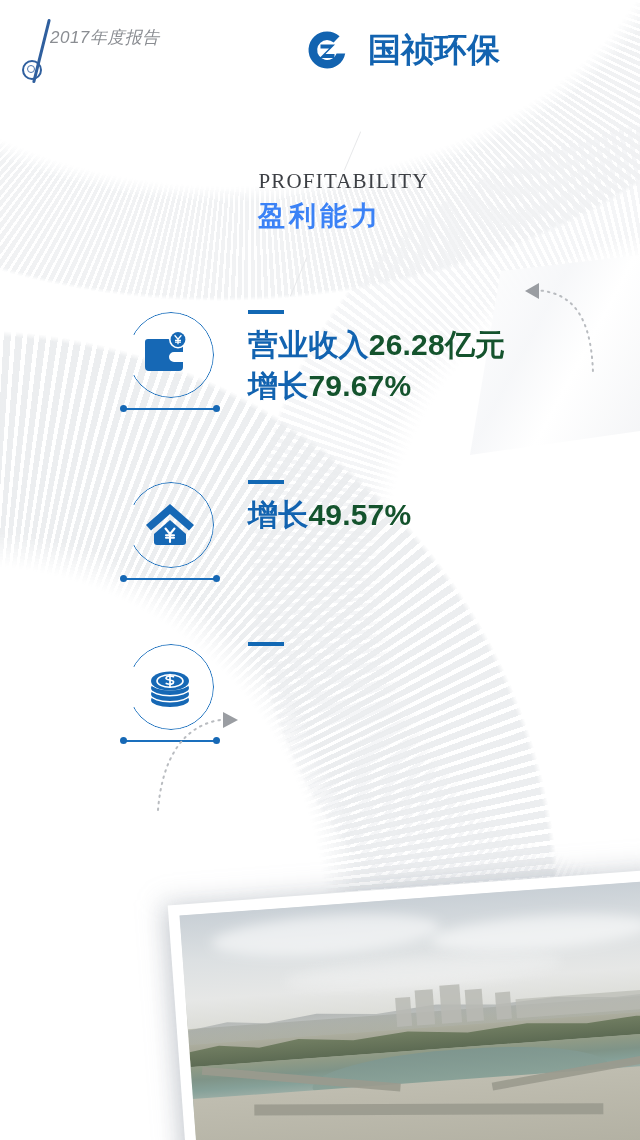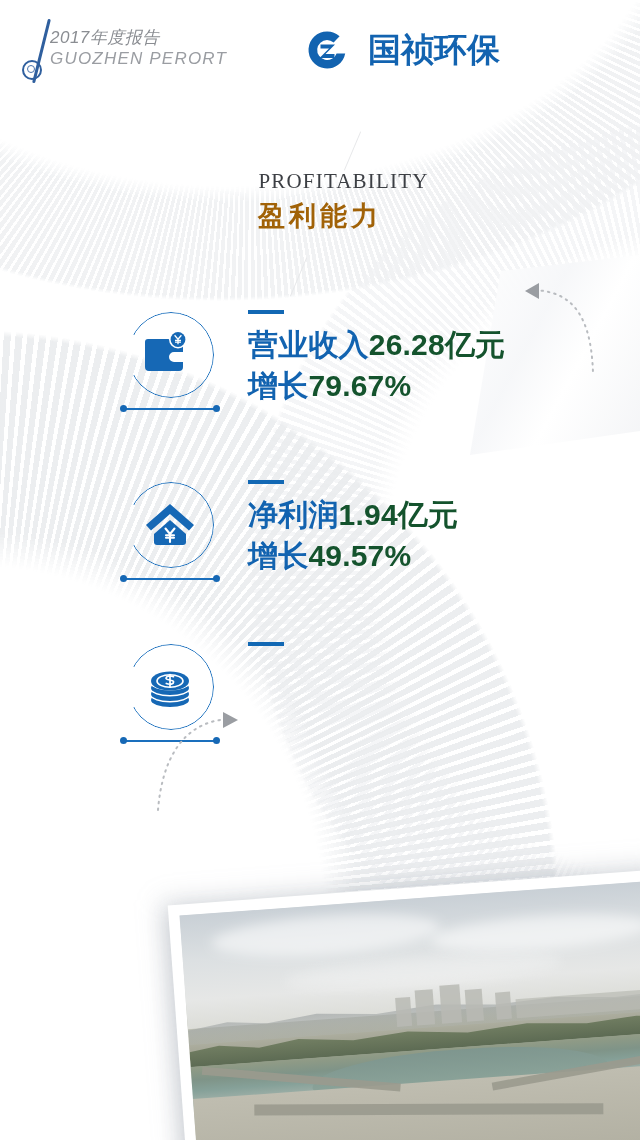--- a/index.html
+++ b/index.html
@@ -85,21 +85,21 @@
     line-height:42px;white-space:nowrap;
   }
 
   
   .section-title{position:absolute;left:0;top:168px;width:640px;text-align:center;}
   .sec-en{
     font-family:"Liberation Serif","DejaVu Serif",serif;
     font-size:21px;color:#3c3f44;letter-spacing:1.2px;line-height:26px;padding-left:47px;
   }
   .sec-cn{
-    font-size:27px;font-weight:bold;color:#a16207;letter-spacing:4px;
+    font-size:27px;font-weight:bold;color:#3b82f6;letter-spacing:4px;
     line-height:38px;margin-top:3px;
   }
   .tick{position:absolute;width:1px;height:42px;background:#e7e8ea;transform:rotate(23deg);}
   .tick-top{left:352px;top:-38px;}
   .tick-bot{left:298px;top:88px;}
 
   
   .metric{position:absolute;left:0;width:640px;height:120px;}
   .m1{top:312px;}
   .m2{top:482px;}
@@ -182,21 +182,20 @@
     <div class="paper-sheet"></div>
   </div>
 
   <div class="header">
     <div class="hdr-mark">
       <div class="hdr-slash"></div>
       <div class="hdr-ring"></div>
     </div>
     <div class="hdr-titles">
       <div class="hdr-cn">2017年度报告</div>
-      <div class="hdr-en">GUOZHEN PERORT</div>
     </div>
 
     <div class="logo">
       <span class="logo-mark">
         <svg viewBox="0 0 42 42" width="42" height="42" aria-hidden="true">
           <path d="M21 2.5 A18.5 18.5 0 1 0 39.2 24.4 L30.6 24.4 A10 10 0 1 1 21 11 A10 10 0 0 1 27.6 13.5 L33.6 7.3 A18.4 18.4 0 0 0 21 2.5 Z" fill="#1263b0"></path>
           <path d="M14.5 15.5 L29 15.5 L19.5 25 L28.5 25 L28.5 29 L13.5 29 L23 19.6 L14.5 19.6 Z" fill="#1263b0"></path>
         </svg>
       </span>
       <span class="logo-cn">国祯环保</span>
@@ -251,23 +250,20 @@
         </svg>
       </div>
       <div class="icon-base">
         <div class="ln"></div>
           <div class="dotl"></div>
           <div class="dotr"></div>
       </div>
     </div>
     <div class="m-text">
       <div class="m-dash"></div>
-      <div class="m-line">
-        <span class="c-blue">净利润</span><span class="c-green">1.94亿元</span>
-      </div>
       <div class="m-line">
         <span class="c-blue">增长</span><span class="c-green">49.57%</span>
       </div>
     </div>
   </div>
 
   <div class="metric m3">
     <div class="icon-wrap">
       <div class="icon-ring2"></div>
       <div class="icon-glyph">

